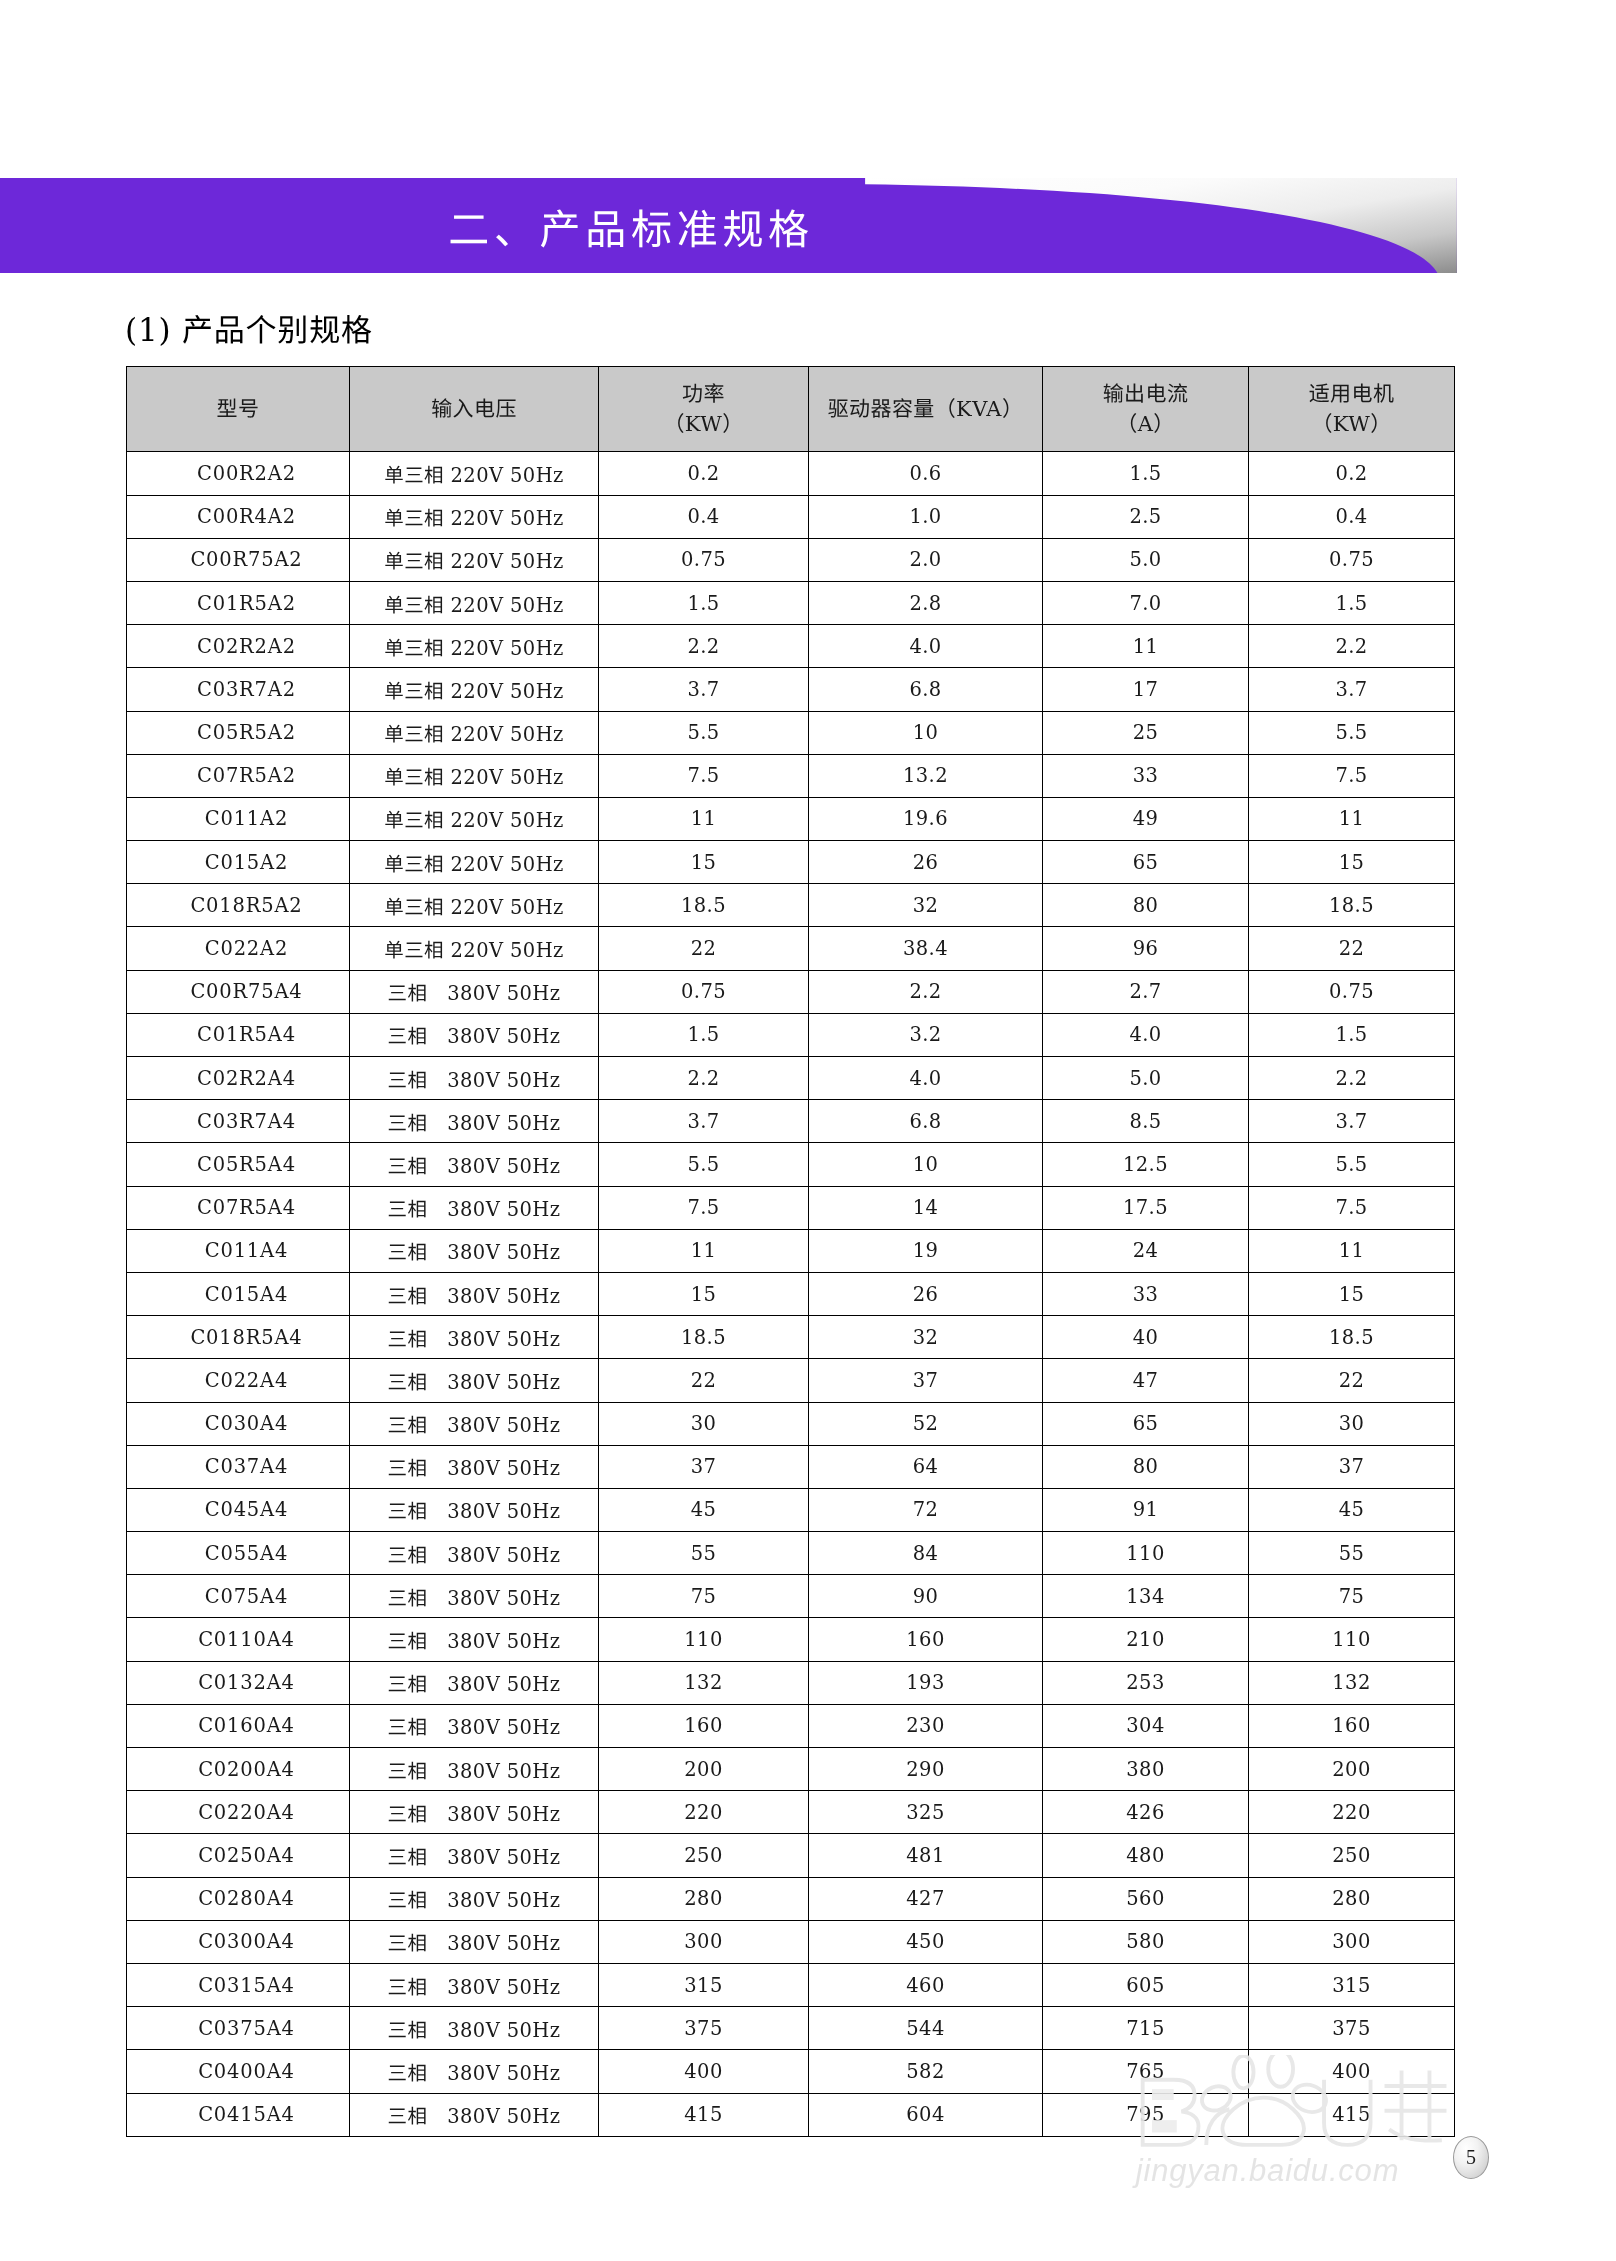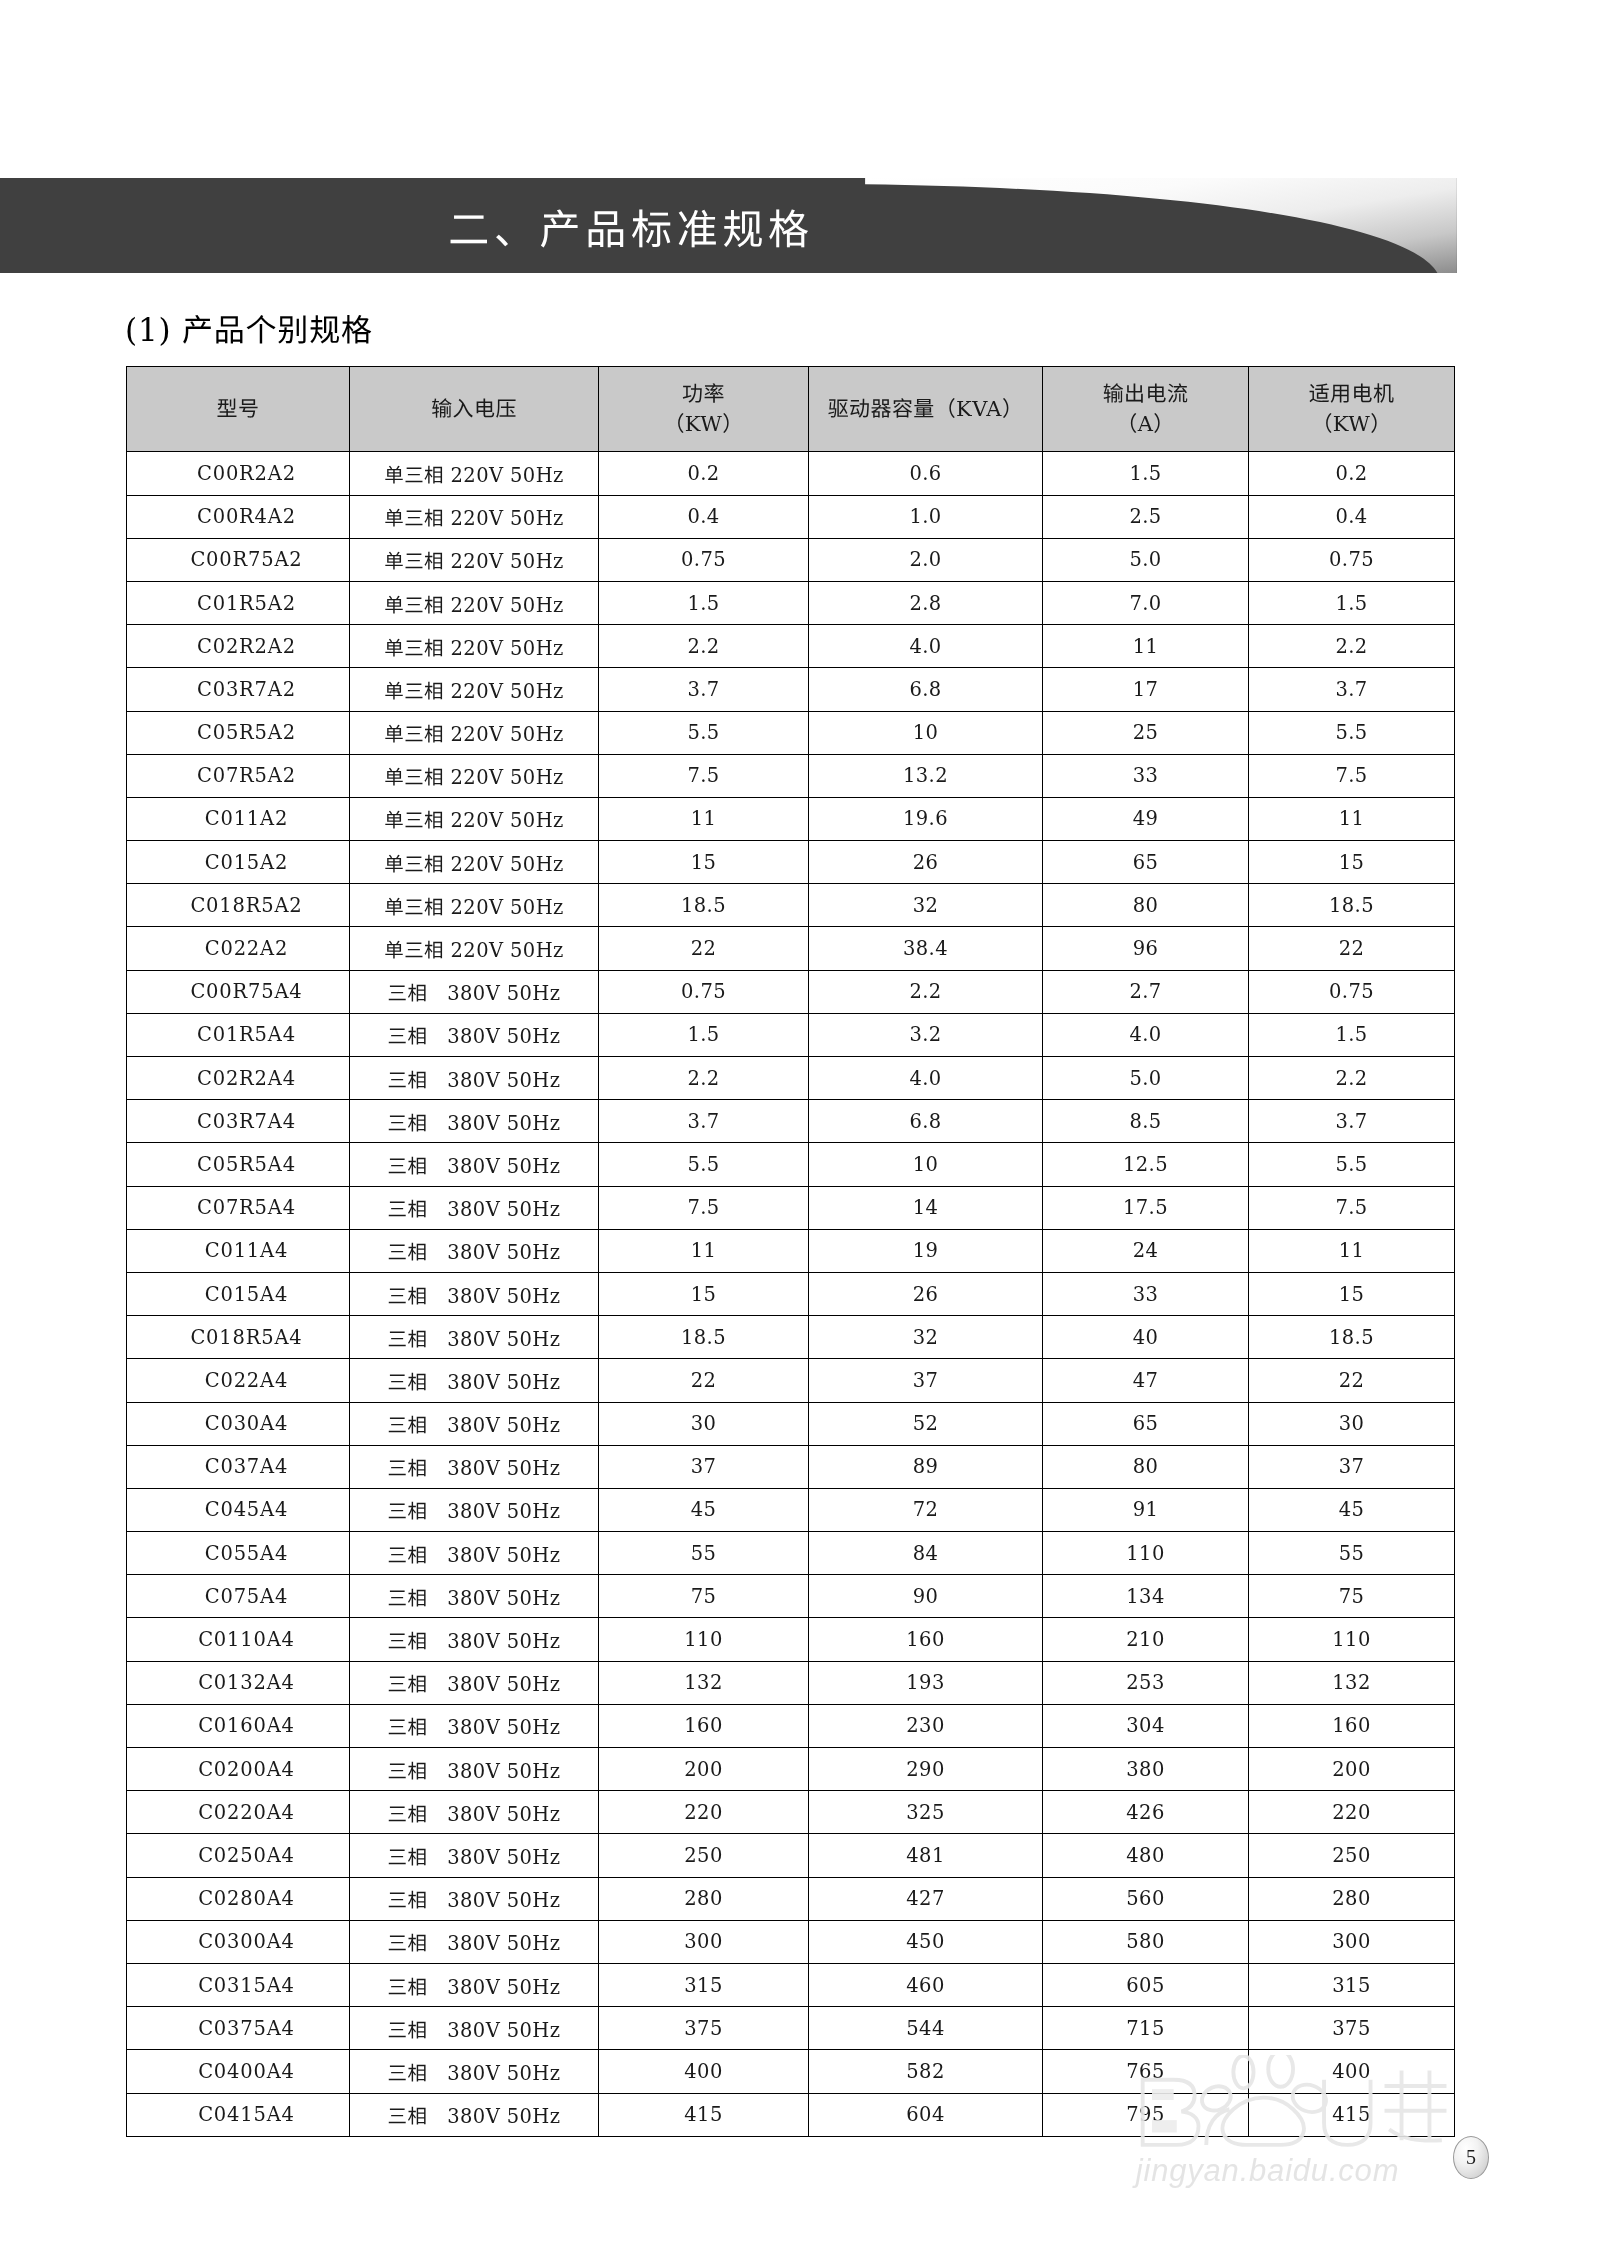--- a/index.html
+++ b/index.html
@@ -15,21 +15,21 @@
     overflow: hidden;
   }
 
   
   .banner {
     position: absolute;
     left: 0;
     top: 178px;
     width: 1457px;
     height: 95px;
-    background: #404040;
+    background: #6d28d9;
     overflow: hidden;
   }
   .banner-swoosh {
     position: absolute;
     right: 0;
     top: 0;
     width: 592px;
     height: 95px;
     overflow: hidden;
   }
@@ -397,21 +397,21 @@
           <td class="voltage">三相　380V 50Hz</td>
           <td class="">30</td>
           <td class="">52</td>
           <td class="">65</td>
           <td class="">30</td>
         </tr>
         <tr>
           <td class="model">C037A4</td>
           <td class="voltage">三相　380V 50Hz</td>
           <td class="">37</td>
-          <td class="">89</td>
+          <td class="">64</td>
           <td class="">80</td>
           <td class="">37</td>
         </tr>
         <tr>
           <td class="model">C045A4</td>
           <td class="voltage">三相　380V 50Hz</td>
           <td class="">45</td>
           <td class="">72</td>
           <td class="">91</td>
           <td class="">45</td>

